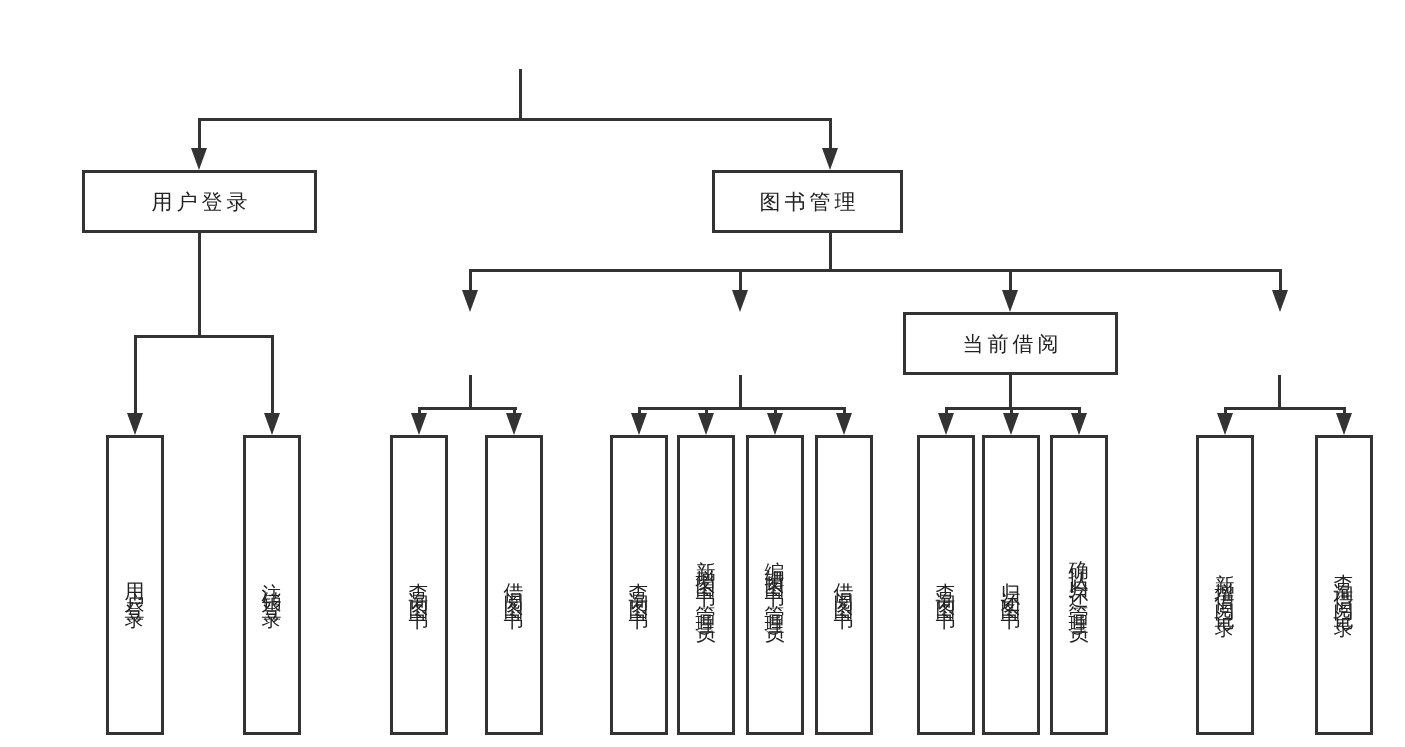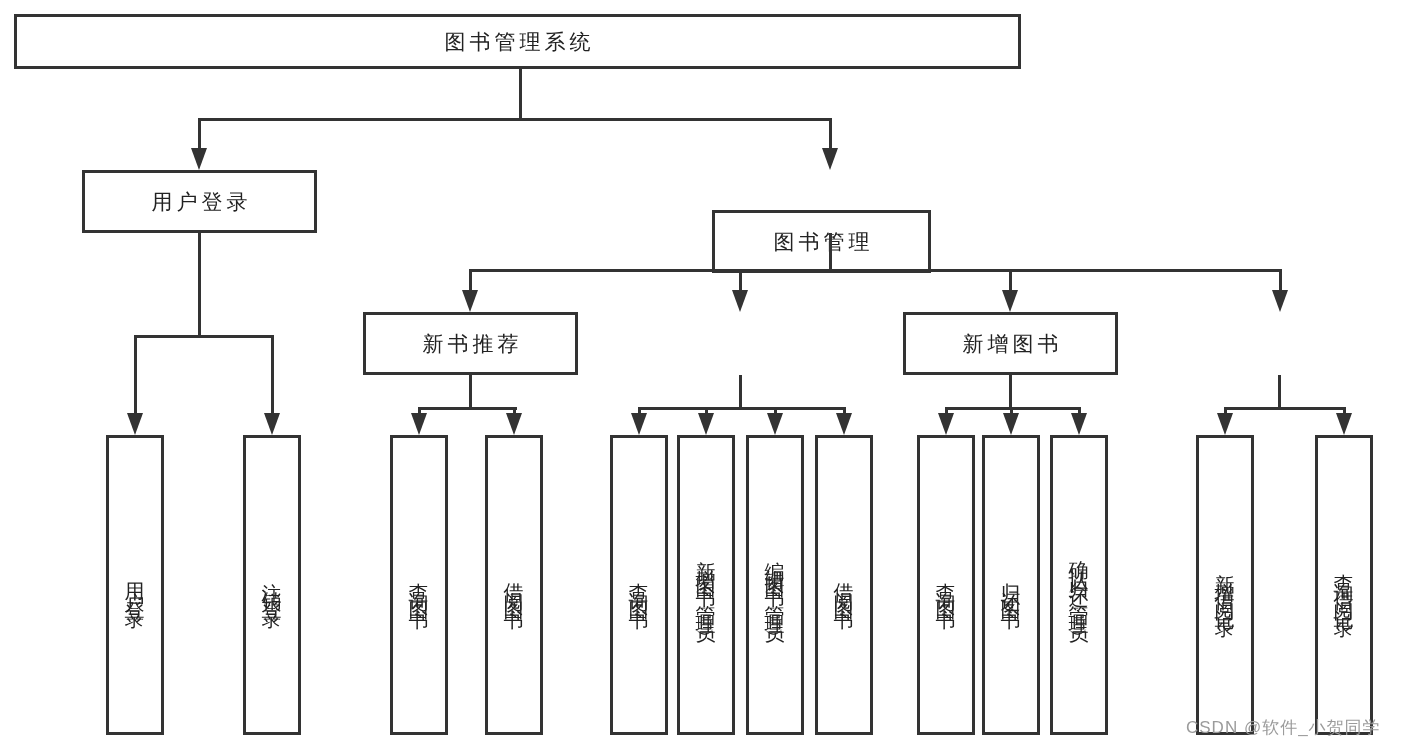--- a/index.html
+++ b/index.html
@@ -50,40 +50,37 @@
     top: 716px;
     font-size: 17px;
     letter-spacing: 1px;
     color: #9b9b9b;
     white-space: nowrap;
     z-index: 5;
   }
   
   #root          { left: 14px;   top: 14px;  width: 1007px; height: 55px; }
   #l2-user       { left: 82px;   top: 170px; width: 235px;  height: 63px; }
-  #l2-book       { left: 712px;  top: 170px; width: 219px;  height: 63px; margin-top: 40px; }
+  #l2-book       { left: 712px;  top: 170px; width: 191px;  height: 63px; }
   #l3-newbooks   { left: 363px;  top: 312px; width: 215px;  height: 63px; }
   #l3-borrow     { left: 633px;  top: 312px; width: 215px;  height: 63px; }
   #l3-current    { left: 903px;  top: 312px; width: 215px;  height: 63px; }
   #l3-records    { left: 1172px; top: 312px; width: 215px;  height: 63px; }
   .leaf { top: 435px; width: 58px; height: 300px; }
   #lf-a1 { left: 106px; }  #lf-a2 { left: 243px; }
   #lf-b1 { left: 390px; }  #lf-b2 { left: 485px; }
   #lf-c1 { left: 610px; }  #lf-c2 { left: 677px; }  #lf-c3 { left: 746px; }  #lf-c4 { left: 815px; }
   #lf-d1 { left: 917px; }  #lf-d2 { left: 982px; }  #lf-d3 { left: 1050px; }
   #lf-e1 { left: 1196px; } #lf-e2 { left: 1315px; }
 </style>
 </head>
 <body>
 
 <div id="canvas">
 
-  <div class="box" id="root">
-    <span class="hlabel">图书管理系统</span>
-  </div>
 
   <div class="vline" style="left:519px; top:69px;  height:51px;"></div>
   <div class="hline" style="left:198px; top:118px; width:633px;"></div>
   <div class="vline" style="left:198px; top:118px; height:33px;"></div>
   <div class="arrow" style="left:191px; top:148px;"></div>
   <div class="vline" style="left:829px; top:118px; height:33px;"></div>
   <div class="arrow" style="left:822px; top:148px;"></div>
 
   <div class="box" id="l2-user">
     <span class="hlabel">用户登录</span>
@@ -103,25 +100,22 @@
   <div class="hline" style="left:469px;  top:269px; width:813px;"></div>
   <div class="vline" style="left:469px;  top:269px; height:24px;"></div>
   <div class="arrow" style="left:462px;  top:290px;"></div>
   <div class="vline" style="left:739px;  top:269px; height:24px;"></div>
   <div class="arrow" style="left:732px;  top:290px;"></div>
   <div class="vline" style="left:1009px; top:269px; height:24px;"></div>
   <div class="arrow" style="left:1002px; top:290px;"></div>
   <div class="vline" style="left:1279px; top:269px; height:24px;"></div>
   <div class="arrow" style="left:1272px; top:290px;"></div>
 
-  <div class="box" id="l3-newbooks">
-    <span class="hlabel">新书推荐</span>
-  </div>
   <div class="box" id="l3-current">
-    <span class="hlabel">新增图书</span>
+    <span class="hlabel">当前借阅</span>
   </div>
 
   <div class="vline" style="left:469px; top:375px; height:35px;"></div>
   <div class="hline" style="left:418px; top:407px; width:99px;"></div>
   <div class="vline" style="left:418px; top:407px; height:12px;"></div>
   <div class="arrow" style="left:411px; top:413px;"></div>
   <div class="vline" style="left:513px; top:407px; height:12px;"></div>
   <div class="arrow" style="left:506px; top:413px;"></div>
 
   <div class="vline" style="left:739px; top:375px; height:35px;"></div>
@@ -188,15 +182,14 @@
     <span class="vlabel">确认归还（管理员）</span>
   </div>
 
   <div class="box leaf" id="lf-e1">
     <span class="vlabel">新增借阅记录</span>
   </div>
   <div class="box leaf" id="lf-e2">
     <span class="vlabel">查询借阅记录</span>
   </div>
 
-  <div class="watermark">CSDN @软件_小贺同学</div>
 
 </div>
 
 </body></html>

